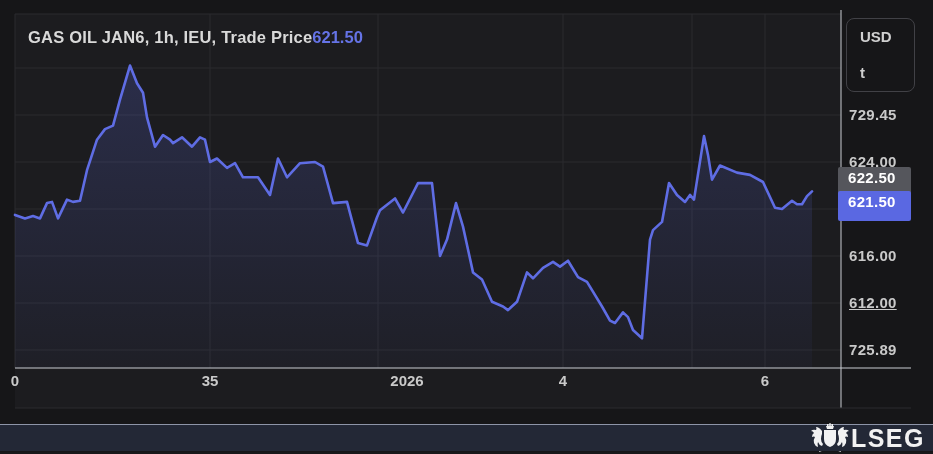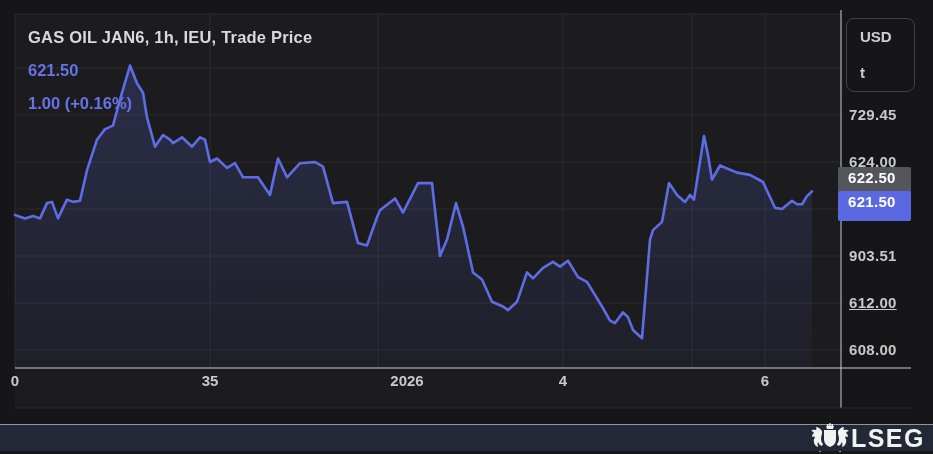--- a/index.html
+++ b/index.html
@@ -5,22 +5,22 @@
   html,body{margin:0;padding:0;background:#0e0e0f;}
   *{box-sizing:border-box;}
   .screen{
     position:relative;width:933px;height:454px;overflow:hidden;
     background:#161618;
     font-family:"Liberation Sans",sans-serif;
     -webkit-font-smoothing:antialiased;
   }
   .chart-svg{position:absolute;left:0;top:0;}
   .title-row{
-    position:absolute;left:28px;top:28px;display:flex;align-items:baseline;gap:14px;
-    font-size:16.5px;font-weight:700;white-space:nowrap;z-index:5;flex-direction:column;
+    position:absolute;left:28px;top:28px;display:flex;align-items:baseline;
+    font-size:16.5px;font-weight:700;white-space:nowrap;z-index:5;
   }
   .title-main{color:#d9d9d9;letter-spacing:.2px;}
   .title-price,.title-change{color:#6573e6;}
   .y-axis-panel{position:absolute;left:841px;top:0;width:92px;height:424px;z-index:4;}
   .unit-badge{
     position:absolute;left:5px;top:18px;width:69px;height:74px;
     border:1px solid #414146;border-radius:8px;
     color:#cfcfcf;font-size:15px;font-weight:700;
     display:flex;flex-direction:column;justify-content:space-between;
     padding:9px 0 10px 13px;
@@ -80,34 +80,33 @@
       <path d="M15.0,214.9 L25.0,218.4 L33.0,216.1 L40.0,218.4 L47.0,203.1 L52.0,201.9 L58.0,218.4 L67.0,199.6 L73.0,201.9 L80.0,200.8 L87.0,170.2 L97.0,139.7 L105.0,129.1 L113.0,125.6 L120.0,99.7 L130.0,65.6 L137.0,83.3 L143.0,92.7 L147.0,117.4 L155.0,146.7 L163.0,135.0 L170.0,139.7 L173.0,143.2 L182.0,137.3 L192.0,146.7 L200.0,137.3 L205.0,139.7 L210.0,162.0 L217.0,158.5 L227.0,167.9 L235.0,163.2 L243.0,177.3 L258.0,177.3 L270.0,194.9 L278.0,158.5 L287.0,177.3 L300.0,163.2 L315.0,162.0 L323.0,166.7 L333.0,203.1 L347.0,201.9 L358.0,243.1 L367.0,245.4 L377.0,217.2 L380.0,210.2 L395.0,198.4 L403.0,212.5 L418.0,183.1 L432.0,183.1 L440.0,256.0 L447.0,239.6 L456.0,203.1 L463.0,226.6 L473.0,272.4 L482.0,279.5 L492.0,301.8 L503.0,306.5 L508.0,310.1 L517.0,301.8 L527.0,272.4 L533.0,278.3 L543.0,267.8 L553.0,261.9 L560.0,266.6 L568.0,260.7 L578.0,277.1 L587.0,281.9 L602.0,306.5 L610.0,320.6 L615.0,323.0 L623.0,312.4 L628.0,317.1 L633.0,330.0 L642.0,338.3 L650.0,239.6 L653.0,230.1 L662.0,221.9 L669.0,183.1 L677.0,194.9 L685.0,201.9 L690.0,194.9 L694.0,199.6 L704.0,136.1 L708.0,154.9 L712.0,179.6 L720.0,165.5 L737.0,172.6 L750.0,174.9 L763.0,182.0 L775.0,207.8 L782.0,209.0 L792.0,200.8 L797.0,204.3 L802.0,204.3 L807.0,196.1 L812.0,191.4 L812,368 L15,368 Z" fill="url(#areaFill)" stroke="none"></path>
       <path d="M15.0,214.9 L25.0,218.4 L33.0,216.1 L40.0,218.4 L47.0,203.1 L52.0,201.9 L58.0,218.4 L67.0,199.6 L73.0,201.9 L80.0,200.8 L87.0,170.2 L97.0,139.7 L105.0,129.1 L113.0,125.6 L120.0,99.7 L130.0,65.6 L137.0,83.3 L143.0,92.7 L147.0,117.4 L155.0,146.7 L163.0,135.0 L170.0,139.7 L173.0,143.2 L182.0,137.3 L192.0,146.7 L200.0,137.3 L205.0,139.7 L210.0,162.0 L217.0,158.5 L227.0,167.9 L235.0,163.2 L243.0,177.3 L258.0,177.3 L270.0,194.9 L278.0,158.5 L287.0,177.3 L300.0,163.2 L315.0,162.0 L323.0,166.7 L333.0,203.1 L347.0,201.9 L358.0,243.1 L367.0,245.4 L377.0,217.2 L380.0,210.2 L395.0,198.4 L403.0,212.5 L418.0,183.1 L432.0,183.1 L440.0,256.0 L447.0,239.6 L456.0,203.1 L463.0,226.6 L473.0,272.4 L482.0,279.5 L492.0,301.8 L503.0,306.5 L508.0,310.1 L517.0,301.8 L527.0,272.4 L533.0,278.3 L543.0,267.8 L553.0,261.9 L560.0,266.6 L568.0,260.7 L578.0,277.1 L587.0,281.9 L602.0,306.5 L610.0,320.6 L615.0,323.0 L623.0,312.4 L628.0,317.1 L633.0,330.0 L642.0,338.3 L650.0,239.6 L653.0,230.1 L662.0,221.9 L669.0,183.1 L677.0,194.9 L685.0,201.9 L690.0,194.9 L694.0,199.6 L704.0,136.1 L708.0,154.9 L712.0,179.6 L720.0,165.5 L737.0,172.6 L750.0,174.9 L763.0,182.0 L775.0,207.8 L782.0,209.0 L792.0,200.8 L797.0,204.3 L802.0,204.3 L807.0,196.1 L812.0,191.4" fill="none" stroke="#5f6de4" stroke-width="2.6" stroke-linejoin="round" stroke-linecap="round"></path>
       <line x1="15" y1="368" x2="911" y2="368" stroke="#c9ccd2" stroke-width="1"></line>
       <line x1="841" y1="10" x2="841" y2="408" stroke="#c9ccd2" stroke-width="1"></line>
       <line x1="15" y1="408" x2="911" y2="408" stroke="#2b2b2e" stroke-width="1"></line>
     </svg>
 
   <div class="title-row">
     <span class="title-main">GAS OIL JAN6, 1h, IEU, Trade Price</span>
     <span class="title-price">621.50</span>
-    <span class="title-change">1.00 (+0.16%)</span>
   </div>
 
   <div class="y-axis-panel">
     <div class="unit-badge">
       <span>USD</span>
       <span>t</span>
     </div>
     <div id="y-ticks">
         <div class="y-tick" style="top: 106px;">729.45</div>
         <div class="y-tick" style="top: 153px; text-align: right;">624.00</div>
-        <div class="y-tick" style="top: 247px;">903.51</div>
+        <div class="y-tick" style="top: 247px;">616.00</div>
         <div class="y-tick" style="top: 294px; text-decoration: underline;">612.00</div>
-        <div class="y-tick" style="top: 341px;">608.00</div>
+        <div class="y-tick" style="top: 341px;">725.89</div>
       </div>
     <div class="price-box" id="box-prev" style="top: 167px; background: rgb(85, 86, 92);">622.50</div>
     <div class="price-box" id="box-last" style="top: 191px; background: rgb(90, 104, 226);">621.50</div>
   </div>
 
   <div id="x-ticks">
       <div class="x-tick" style="left: 15px;">0</div>
       <div class="x-tick" style="left: 210px;">35</div>
       <div class="x-tick" style="left: 378px; margin-left: 29px;">2026</div>
       <div class="x-tick" style="left: 563px;">4</div>

